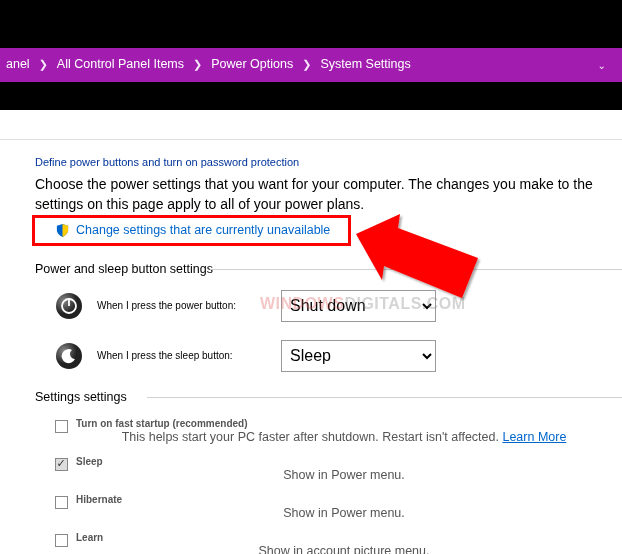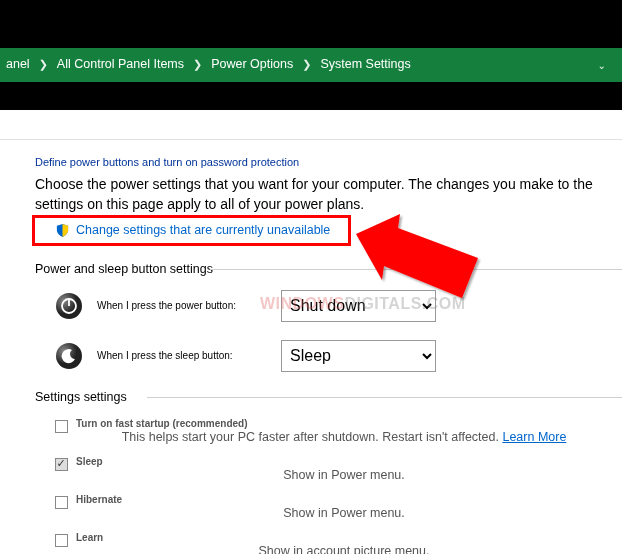--- a/index.html
+++ b/index.html
@@ -12,21 +12,21 @@
     width: 622px;
     overflow: hidden;
   }
   .topbar {
     height: 48px;
     background: #000;
   }
   .breadcrumb-bar {
     display: flex;
     align-items: center;
-    background: #15803d;
+    background: #a21caf;
     color: #fff;
     padding: 8px 12px 10px 2px;
     font-size: 12.5px;
     position: relative;
   }
   .breadcrumb-bar .crumb {
     margin: 0 2px;
     padding: 1px 2px;
   }
   .breadcrumb-bar .sep {

